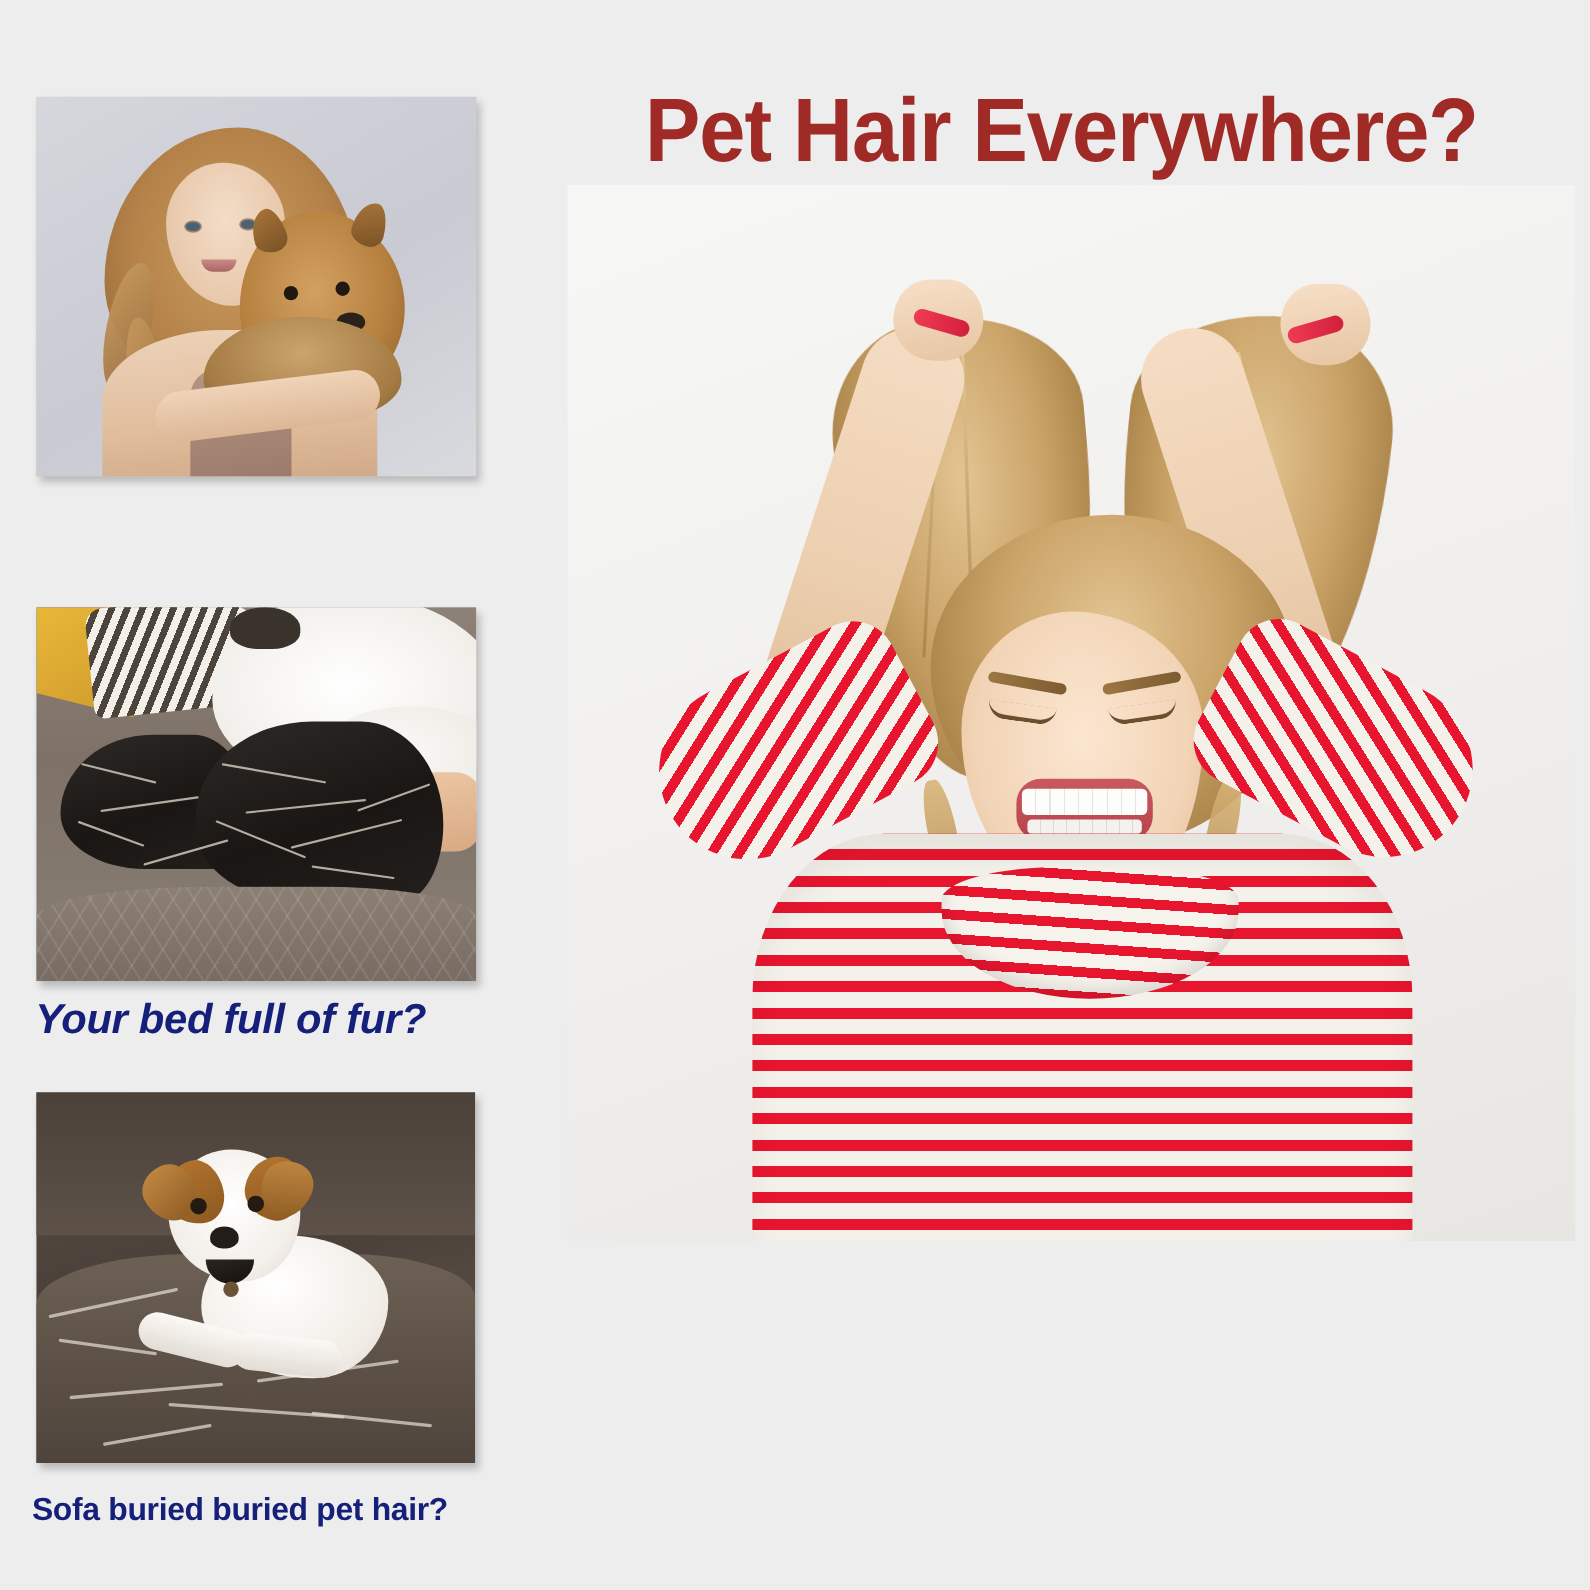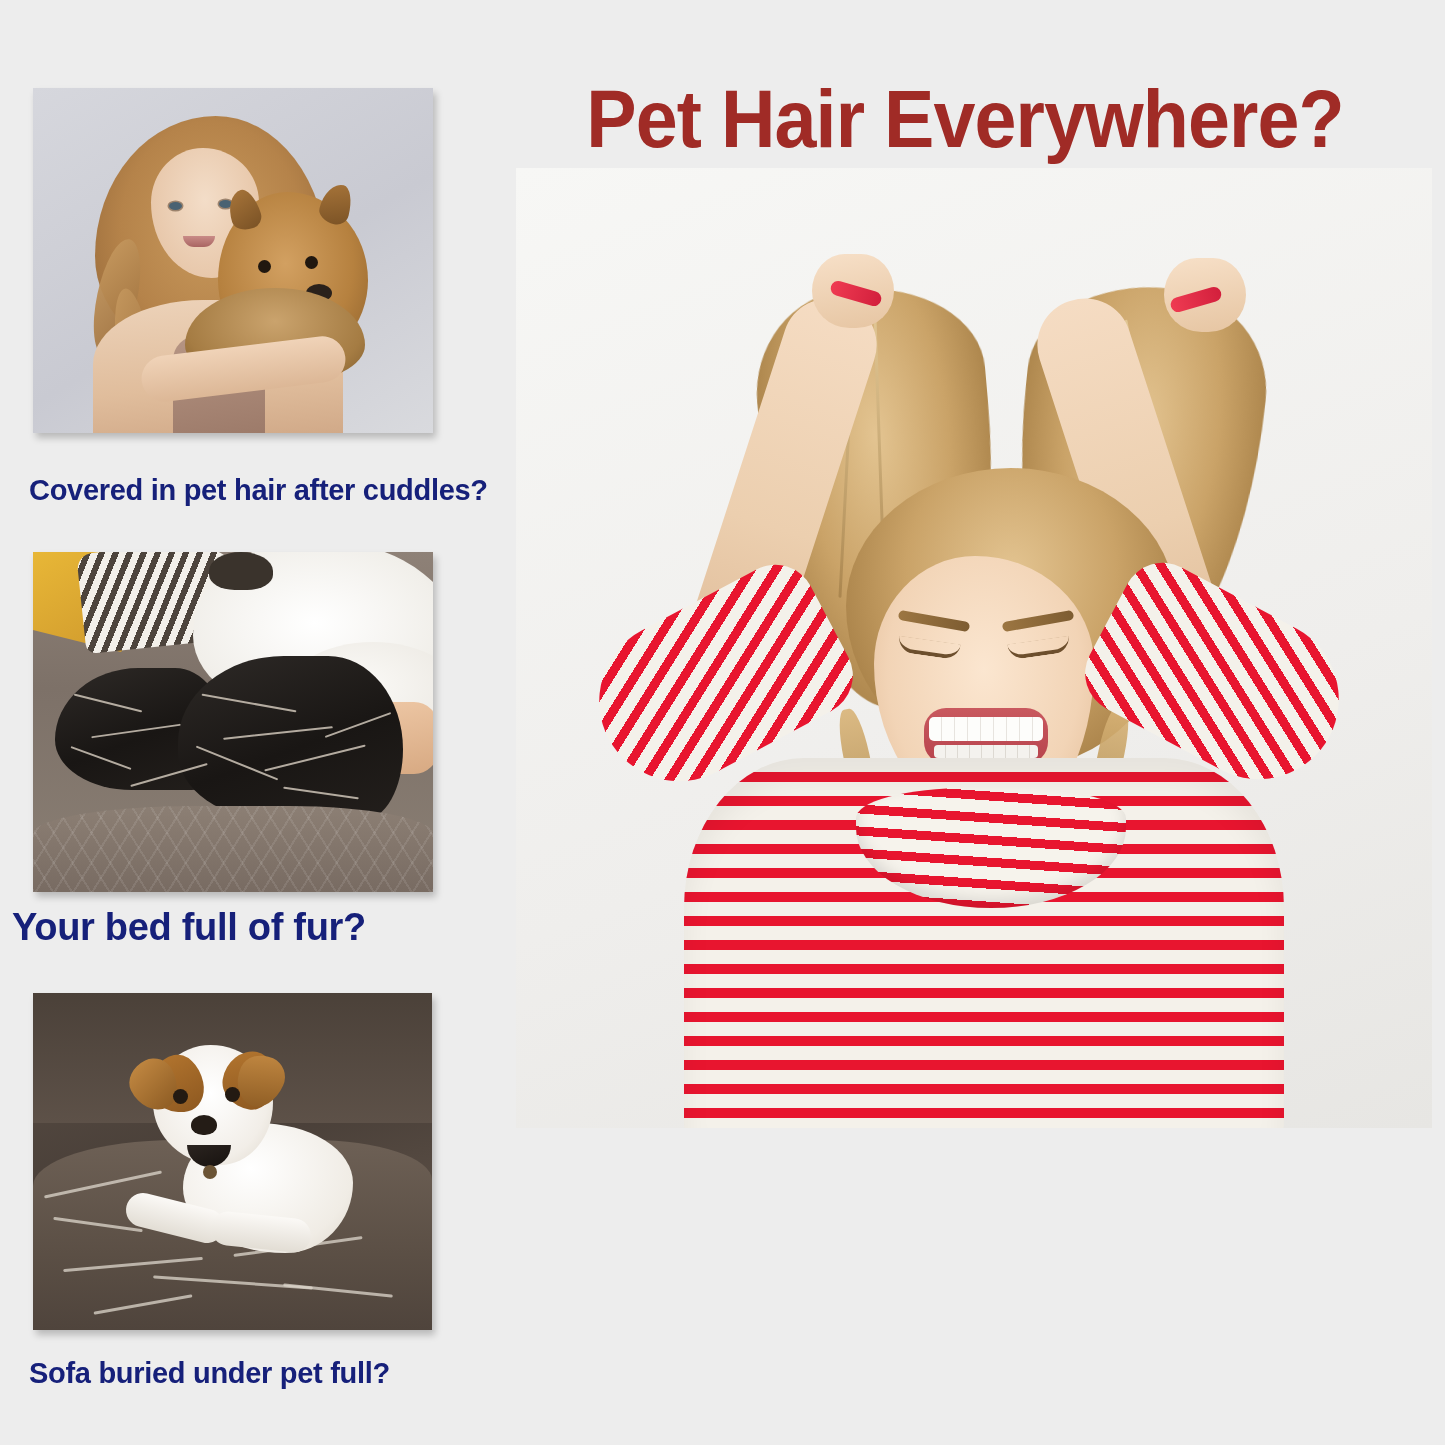--- a/index.html
+++ b/index.html
@@ -62,21 +62,21 @@
     white-space: nowrap;
   }
   .caption.small { font-size: 29px; letter-spacing: -0.3px; }
   .caption.big   { font-size: 38px; letter-spacing: -0.3px; }
 
   
   #thumb1 { left: 33px; top: 88px; width: 400px; height: 345px; }
   #cap1   { left: 29px; top: 474px; }
   
   #thumb2 { left: 33px; top: 552px; width: 400px; height: 340px; }
-  #cap2   { left: 12px; top: 906px; }
+  #cap2   { left: 32px; top: 906px; font-style: italic; }
   
   #thumb3 { left: 33px; top: 993px; width: 399px; height: 337px; }
   #cap3   { left: 29px; top: 1357px; }
 
   
   .t1-bg {
     position:absolute; inset:0;
     background: linear-gradient(150deg,#d6d7dd 0%,#c9cad2 55%,#d9dade 100%);
   }
   .t1-girl-hair {
@@ -431,21 +431,20 @@
       <div class="t1-dog"></div>
       <div class="t1-ear" style="left:196px;top:102px;transform:rotate(-18deg)"></div>
       <div class="t1-ear" style="left:288px;top:96px;transform:rotate(14deg)"></div>
       <div class="t1-deye" style="left:225px;top:172px"></div>
       <div class="t1-deye" style="left:272px;top:168px"></div>
       <div class="t1-nose"></div>
       <div class="t1-dog-body"></div>
       <div class="t1-arm"></div>
     </div>
   </div>
-  <div class="caption small" id="cap1">Covered in pet hair after cuddles?</div>
 
   <div class="thumb" id="thumb2">
     <div class="photo">
       <div class="t2-bed"></div>
       <div class="t2-yellow"></div>
       <div class="t2-pillow"></div>
       <div class="t2-cat"></div>
       <div class="t2-darkpatch"></div>
       <div class="t2-cat2"></div>
       <div class="t2-ankle"></div>
@@ -487,21 +486,21 @@
       <div class="t3-patch" style="left:190px;top:58px;transform:rotate(10deg)"></div>
       <div class="t3-ear" style="left:98px;top:66px;transform:rotate(-26deg)"></div>
       <div class="t3-ear" style="left:204px;top:62px;transform:rotate(24deg)"></div>
       <div class="t3-eye" style="left:140px;top:96px"></div>
       <div class="t3-eye" style="left:192px;top:94px"></div>
       <div class="t3-nose"></div>
       <div class="t3-collar"></div>
       <div class="t3-tag"></div>
     </div>
   </div>
-  <div class="caption small" id="cap3">Sofa buried under pet full?</div>
+  <div class="caption small" id="cap3">Sofa buried buried pet hair?</div>
 
   <div id="hero">
     <div class="h-wall"></div>
 
     <div class="h-hairmass" id="hHairL"></div>
     <div class="h-hairmass" id="hHairR"></div>
 
     <div class="h-strand" style="left:300px;top:150px;height:250px;transform:rotate(6deg)"></div>
     <div class="h-strand" style="left:330px;top:140px;height:290px;transform:rotate(3deg)"></div>
     <div class="h-strand" style="left:362px;top:145px;height:270px;transform:rotate(-2deg)"></div>

